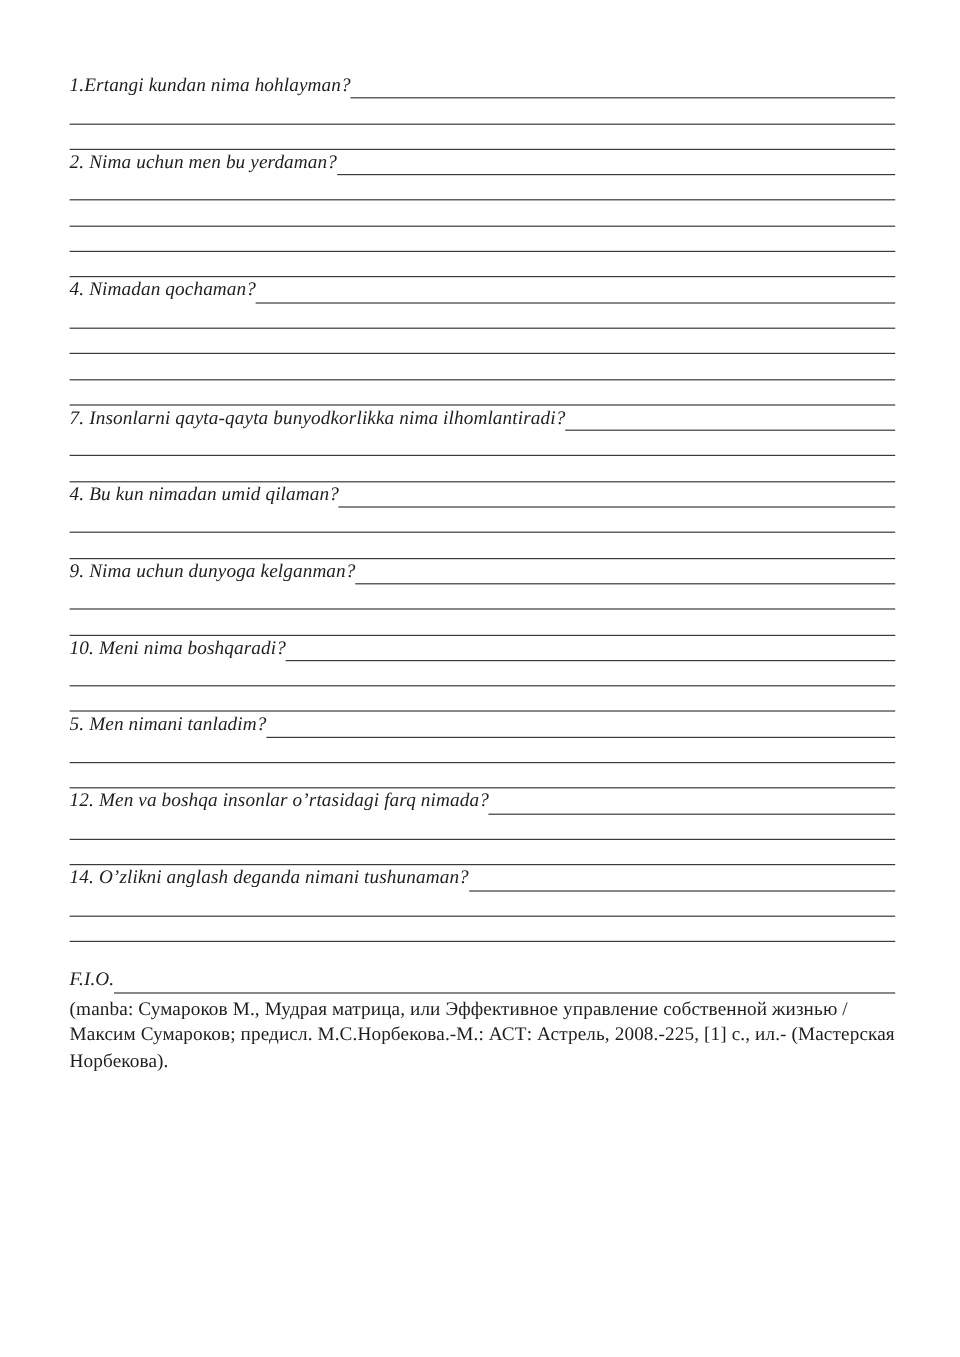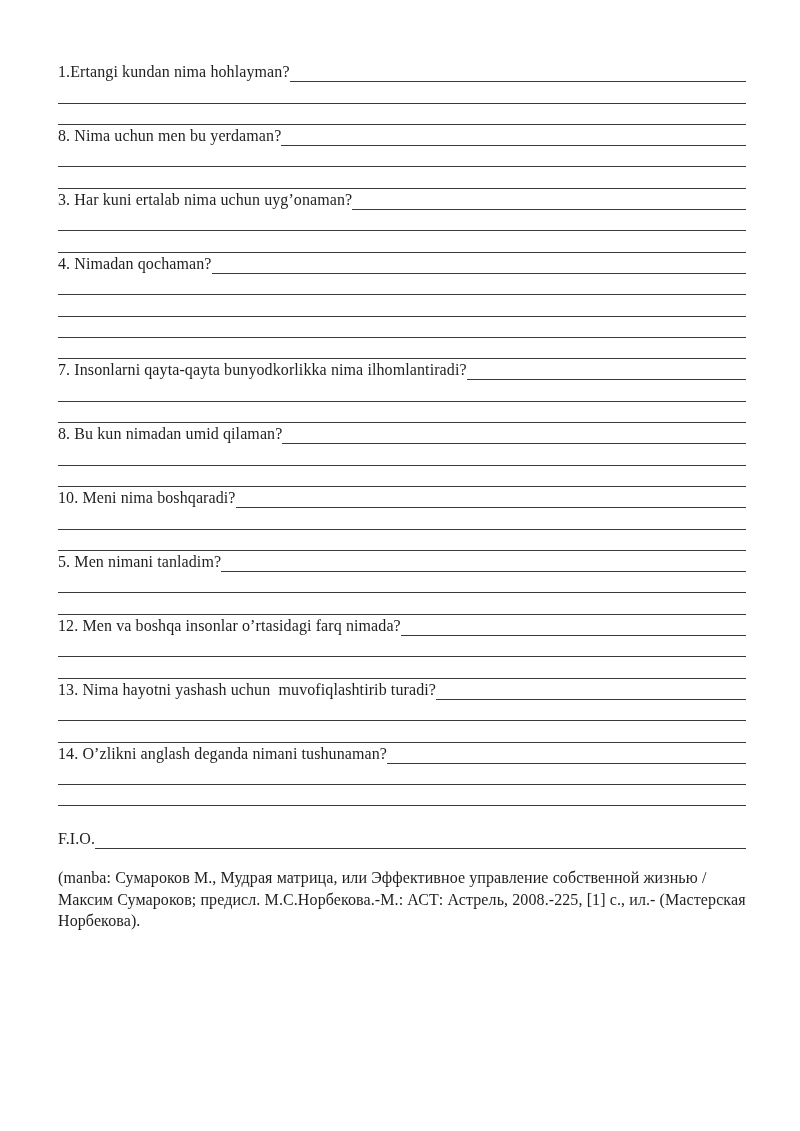--- a/index.html
+++ b/index.html
@@ -22,38 +22,39 @@
     position: absolute;
     left: 58px;
     top: 61px;
     width: 688px;
   }
   .q-row {
     display: flex;
     height: 21.3px;
     line-height: 21.3px;
     white-space: pre;
+    font-style: italic;
   }
   .q-text {
     flex: 0 0 auto;
     letter-spacing: 0.1px;
   }
   .fill {
     flex: 1 1 auto;
     border-bottom: 1.5px solid #3a3a3a;
   }
   .blank-line {
     height: 21.3px;
     border-bottom: 1.5px solid #3a3a3a;
   }
   .spacer {
     height: 21.3px;
   }
   .citation {
-    margin-top: 18px;
+    margin-top: 3px;
     white-space: pre;
   }
   .citation .cite-line {
     height: 21.6px;
     line-height: 21.6px;
     letter-spacing: 0.1px;
   }
 </style>
 </head>
 <body>
@@ -61,65 +62,64 @@
 <div class="page">
   <div class="content">
 
     <div id="questions">
         <div class="q-block">
           <div class="q-row"><span class="q-text">1.Ertangi kundan nima hohlayman?</span><span class="fill"></span></div>
           <div class="blank-line"></div>
           <div class="blank-line"></div>
         </div>
         <div class="q-block">
-          <div class="q-row"><span class="q-text">8. Nima uchun men bu yerdaman?</span><span class="fill"></span></div>
+          <div class="q-row"><span class="q-text">2. Nima uchun men bu yerdaman?</span><span class="fill"></span></div>
           <div class="blank-line"></div>
           <div class="blank-line"></div>
         </div>
         <div class="q-block">
-          <div class="q-row"><span class="q-text">3. Har kuni ertalab nima uchun uyg’onaman?</span><span class="fill"></span></div>
           <div class="blank-line"></div>
           <div class="blank-line"></div>
         </div>
         <div class="q-block">
           <div class="q-row"><span class="q-text">4. Nimadan qochaman?</span><span class="fill"></span></div>
           <div class="blank-line"></div>
           <div class="blank-line"></div>
         </div>
         <div class="q-block">
           <div class="blank-line"></div>
           <div class="blank-line"></div>
         </div>
         <div class="q-block">
           <div class="q-row"><span class="q-text">7. Insonlarni qayta-qayta bunyodkorlikka nima ilhomlantiradi?</span><span class="fill"></span></div>
           <div class="blank-line"></div>
           <div class="blank-line"></div>
         </div>
         <div class="q-block">
-          <div class="q-row"><span class="q-text">8. Bu kun nimadan umid qilaman?</span><span class="fill"></span></div>
+          <div class="q-row"><span class="q-text">4. Bu kun nimadan umid qilaman?</span><span class="fill"></span></div>
+          <div class="blank-line"></div>
+          <div class="blank-line"></div>
+        </div>
+        <div class="q-block">
+          <div class="q-row"><span class="q-text">9. Nima uchun dunyoga kelganman?</span><span class="fill"></span></div>
           <div class="blank-line"></div>
           <div class="blank-line"></div>
         </div>
         <div class="q-block">
           <div class="q-row"><span class="q-text">10. Meni nima boshqaradi?</span><span class="fill"></span></div>
           <div class="blank-line"></div>
           <div class="blank-line"></div>
         </div>
         <div class="q-block">
           <div class="q-row"><span class="q-text">5. Men nimani tanladim?</span><span class="fill"></span></div>
           <div class="blank-line"></div>
           <div class="blank-line"></div>
         </div>
         <div class="q-block">
           <div class="q-row"><span class="q-text">12. Men va boshqa insonlar o’rtasidagi farq nimada?</span><span class="fill"></span></div>
-          <div class="blank-line"></div>
-          <div class="blank-line"></div>
-        </div>
-        <div class="q-block">
-          <div class="q-row"><span class="q-text">13. Nima hayotni yashash uchun  muvofiqlashtirib turadi?</span><span class="fill"></span></div>
           <div class="blank-line"></div>
           <div class="blank-line"></div>
         </div>
         <div class="q-block">
           <div class="q-row"><span class="q-text">14. O’zlikni anglash deganda nimani tushunaman?</span><span class="fill"></span></div>
           <div class="blank-line"></div>
           <div class="blank-line"></div>
         </div>
       </div>
 

